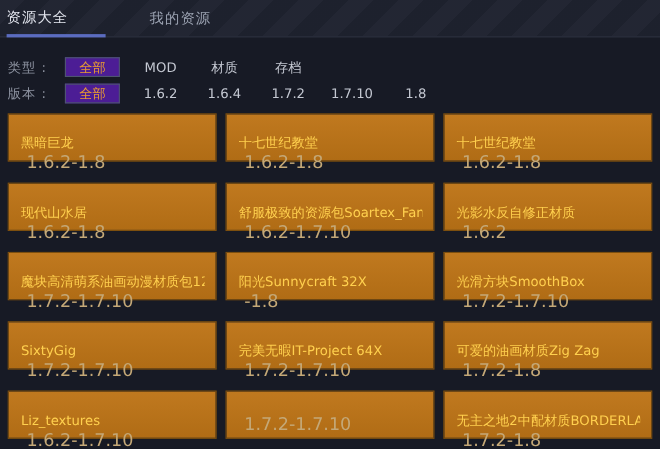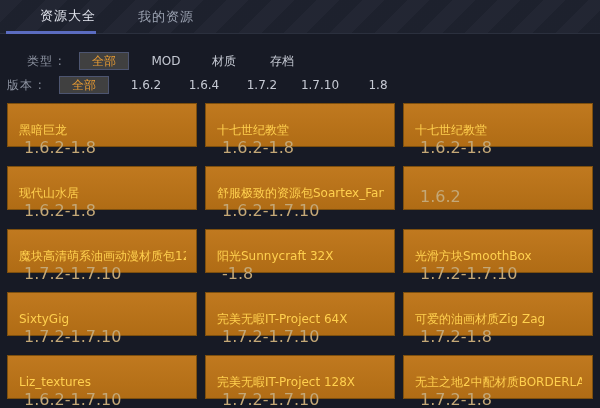--- a/index.html
+++ b/index.html
@@ -13,43 +13,43 @@
   .tabbar{
     position:absolute;top:0;left:0;right:0;height:34px;
     background:
       repeating-linear-gradient(135deg, rgba(255,255,255,0.015) 0 16px, rgba(0,0,0,0.06) 16px 32px),
       #1f2330;
     border-bottom:1px solid #2b303e;
     box-sizing:border-box;
   }
   .tab{
     position:absolute;top:0;height:34px;box-sizing:border-box;
-    display:flex;align-items:center;justify-content:flex-end;
+    display:flex;align-items:center;justify-content:flex-start;
     color:#9aa1b0;font-size:13px;letter-spacing:1px;cursor:pointer;
   }
   .tab.active{
     color:#e3e6ef;
     border-bottom:3px solid var(--accent,#5b6cc0);
   }
   
   .filter-row{
     position:absolute;left:7px;height:18px;
     display:flex;align-items:center;
   }
-  .filter-row.row-type{top:52px;margin-left:20px;}
+  .filter-row.row-type{top:52px;}
   .filter-row.row-version{top:76px;}
   .filter-label{
     width:52px;color:#8d93a1;font-size:12px;letter-spacing:1px;
   }
   .filter-opt{
     box-sizing:border-box;font-size:12px;text-align:center;cursor:pointer;
   }
   .filter-opt.selected{
     width:50px;height:18px;line-height:16px;
-    background:#404040;border:1px solid #4d5570;
+    background:#4c1d95;border:1px solid #4d5570;
     color:var(--selected-text,#e79b33);
     margin-right:8px;
   }
   .filter-opt.plain{
     width:58px;color:#c5c9d3;
   }
   
   .grid{
     position:absolute;top:103px;left:7px;width:586px;
     display:grid;grid-template-columns:repeat(3,190px);
@@ -115,20 +115,21 @@
     </div>
     <div class="card">
       <div class="card-title">现代山水居</div>
       <div class="card-version">1.6.2-1.8</div>
     </div>
     <div class="card">
       <div class="card-title">舒服极致的资源包Soartex_Fanver</div>
       <div class="card-version">1.6.2-1.7.10</div>
     </div>
     <div class="card">
+      <div class="card-title">光影水反自修正材质</div>
       <div class="card-version">1.6.2</div>
     </div>
     <div class="card">
       <div class="card-title">魔块高清萌系油画动漫材质包128X</div>
       <div class="card-version">1.7.2-1.7.10</div>
     </div>
     <div class="card">
       <div class="card-title">阳光Sunnycraft 32X</div>
       <div class="card-version">-1.8</div>
     </div>
@@ -146,20 +147,19 @@
     </div>
     <div class="card">
       <div class="card-title">可爱的油画材质Zig Zag</div>
       <div class="card-version">1.7.2-1.8</div>
     </div>
     <div class="card">
       <div class="card-title">Liz_textures</div>
       <div class="card-version">1.6.2-1.7.10</div>
     </div>
     <div class="card">
-      <div class="card-title">完美无暇IT-Project 128X</div>
       <div class="card-version">1.7.2-1.7.10</div>
     </div>
     <div class="card">
       <div class="card-title">无主之地2中配材质BORDERLAN...</div>
       <div class="card-version">1.7.2-1.8</div>
     </div>
   </div>
 
 </body></html>

